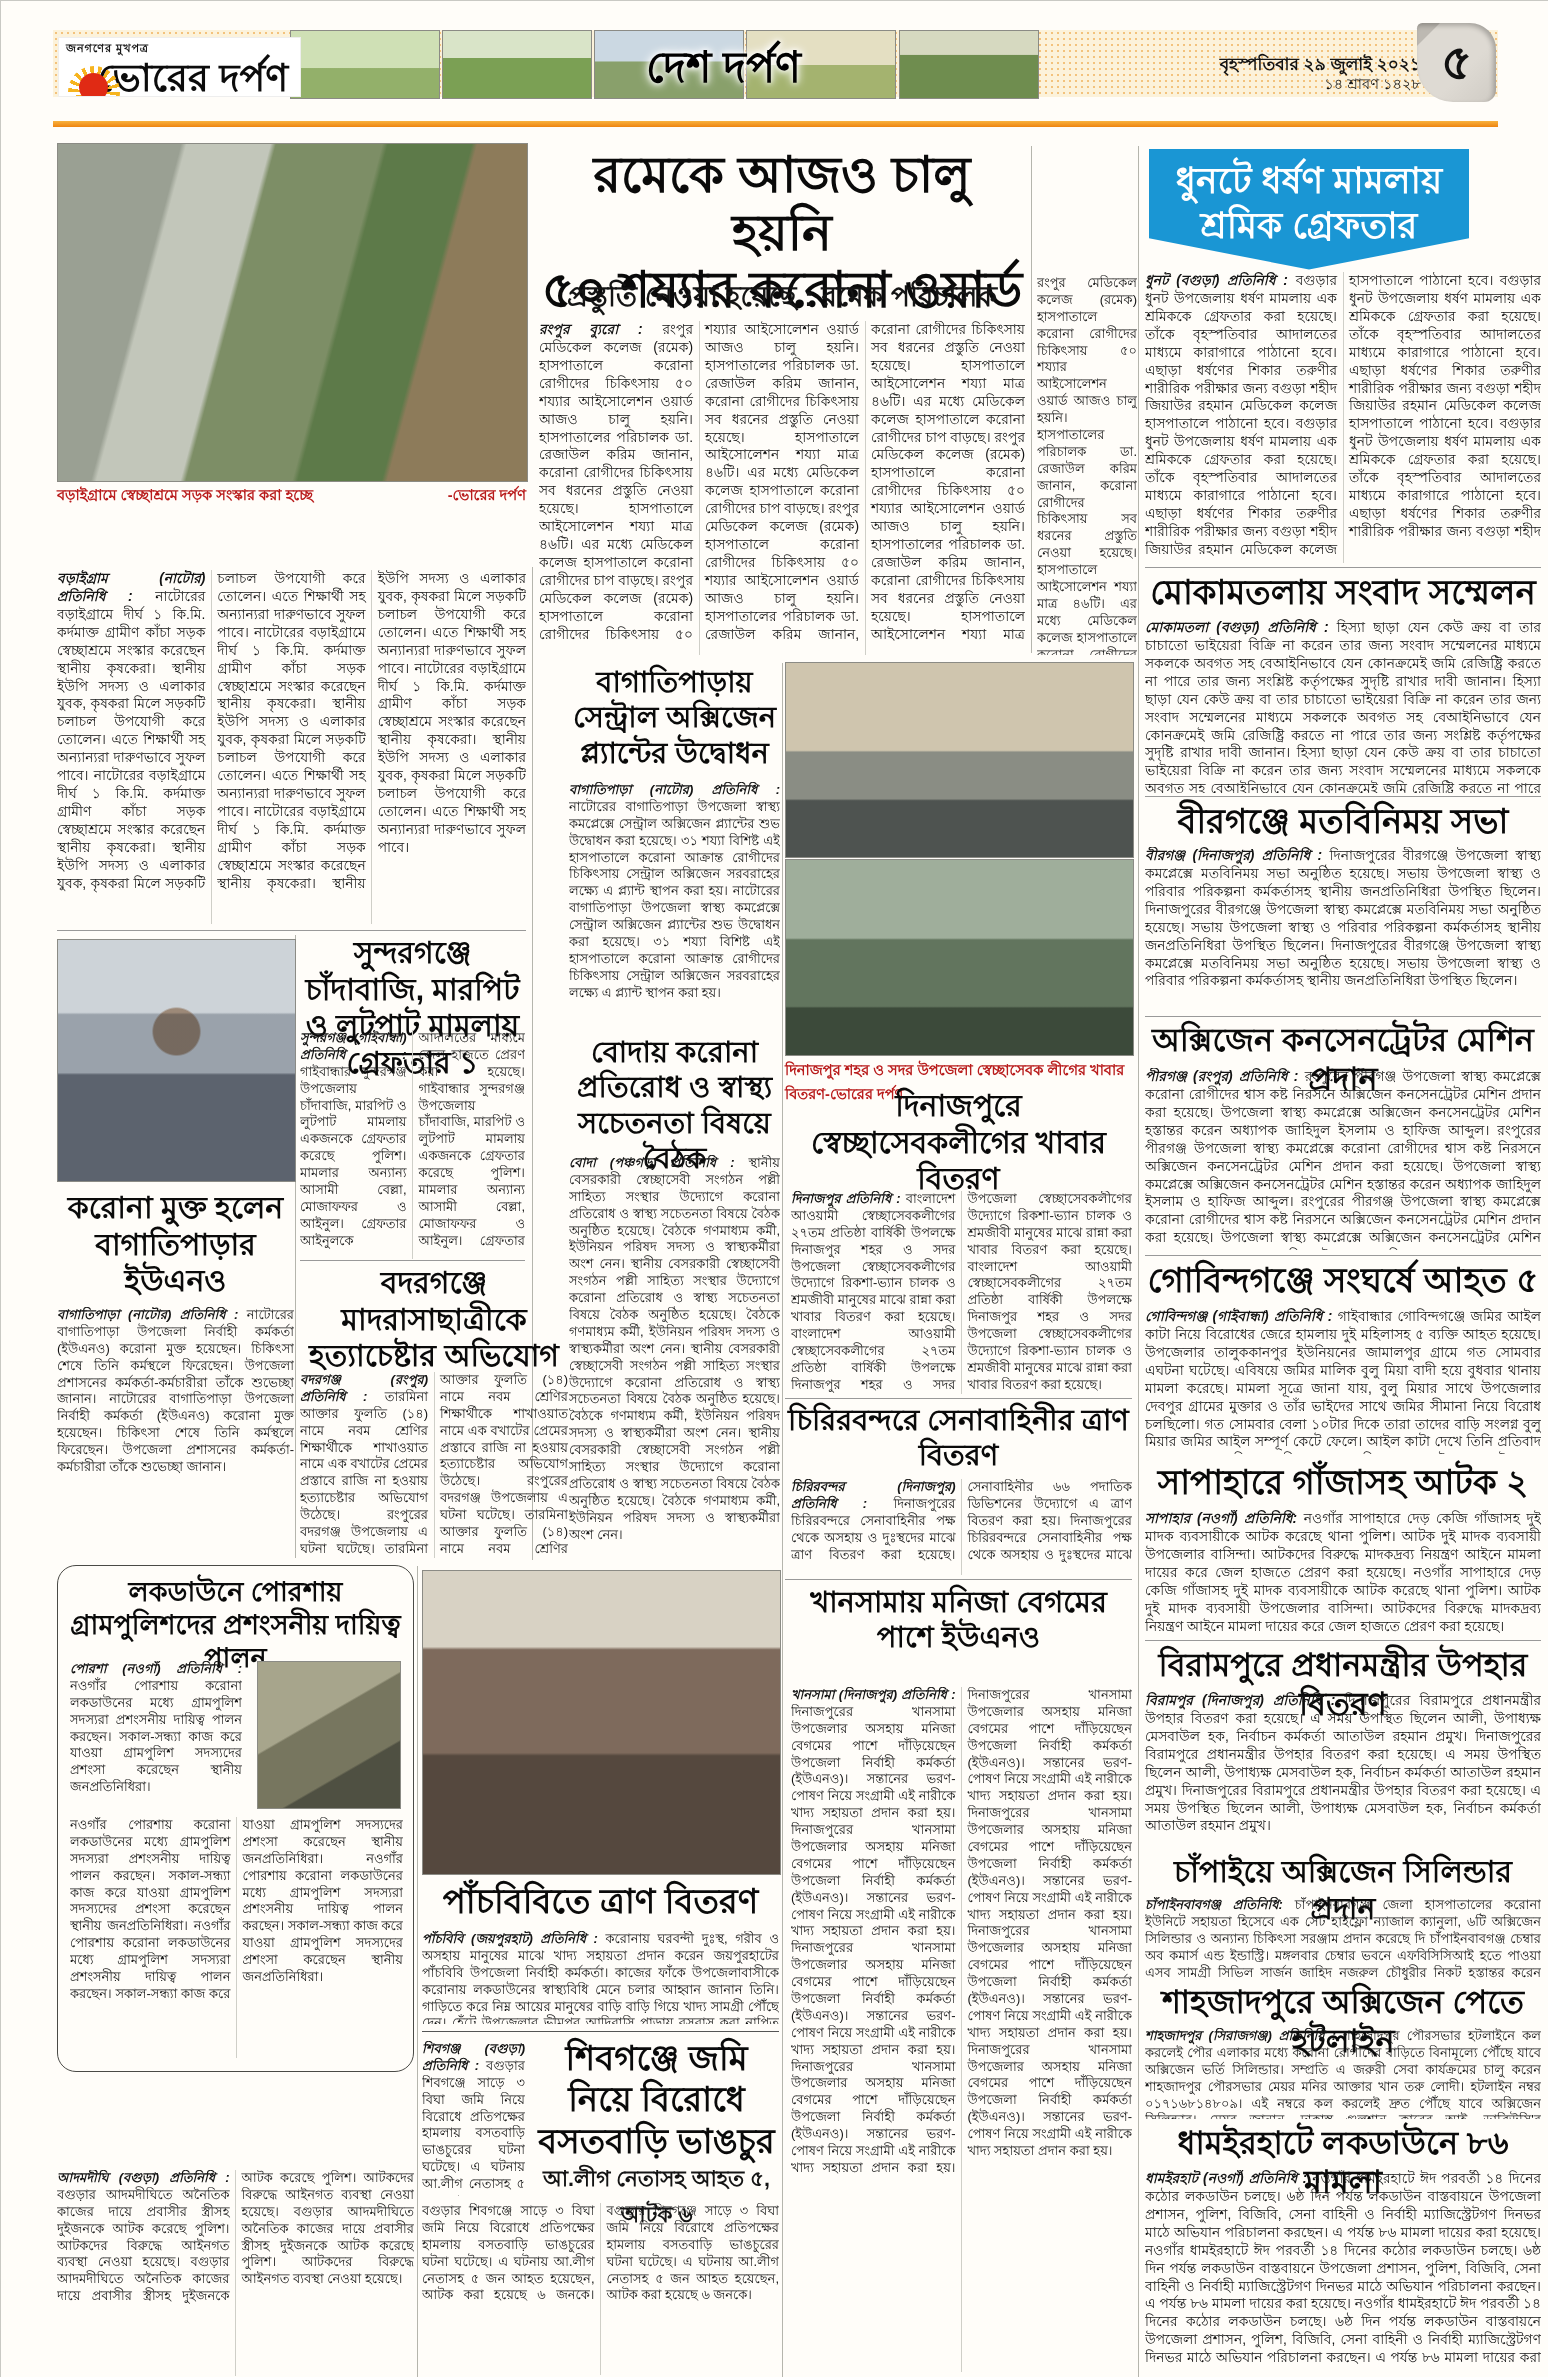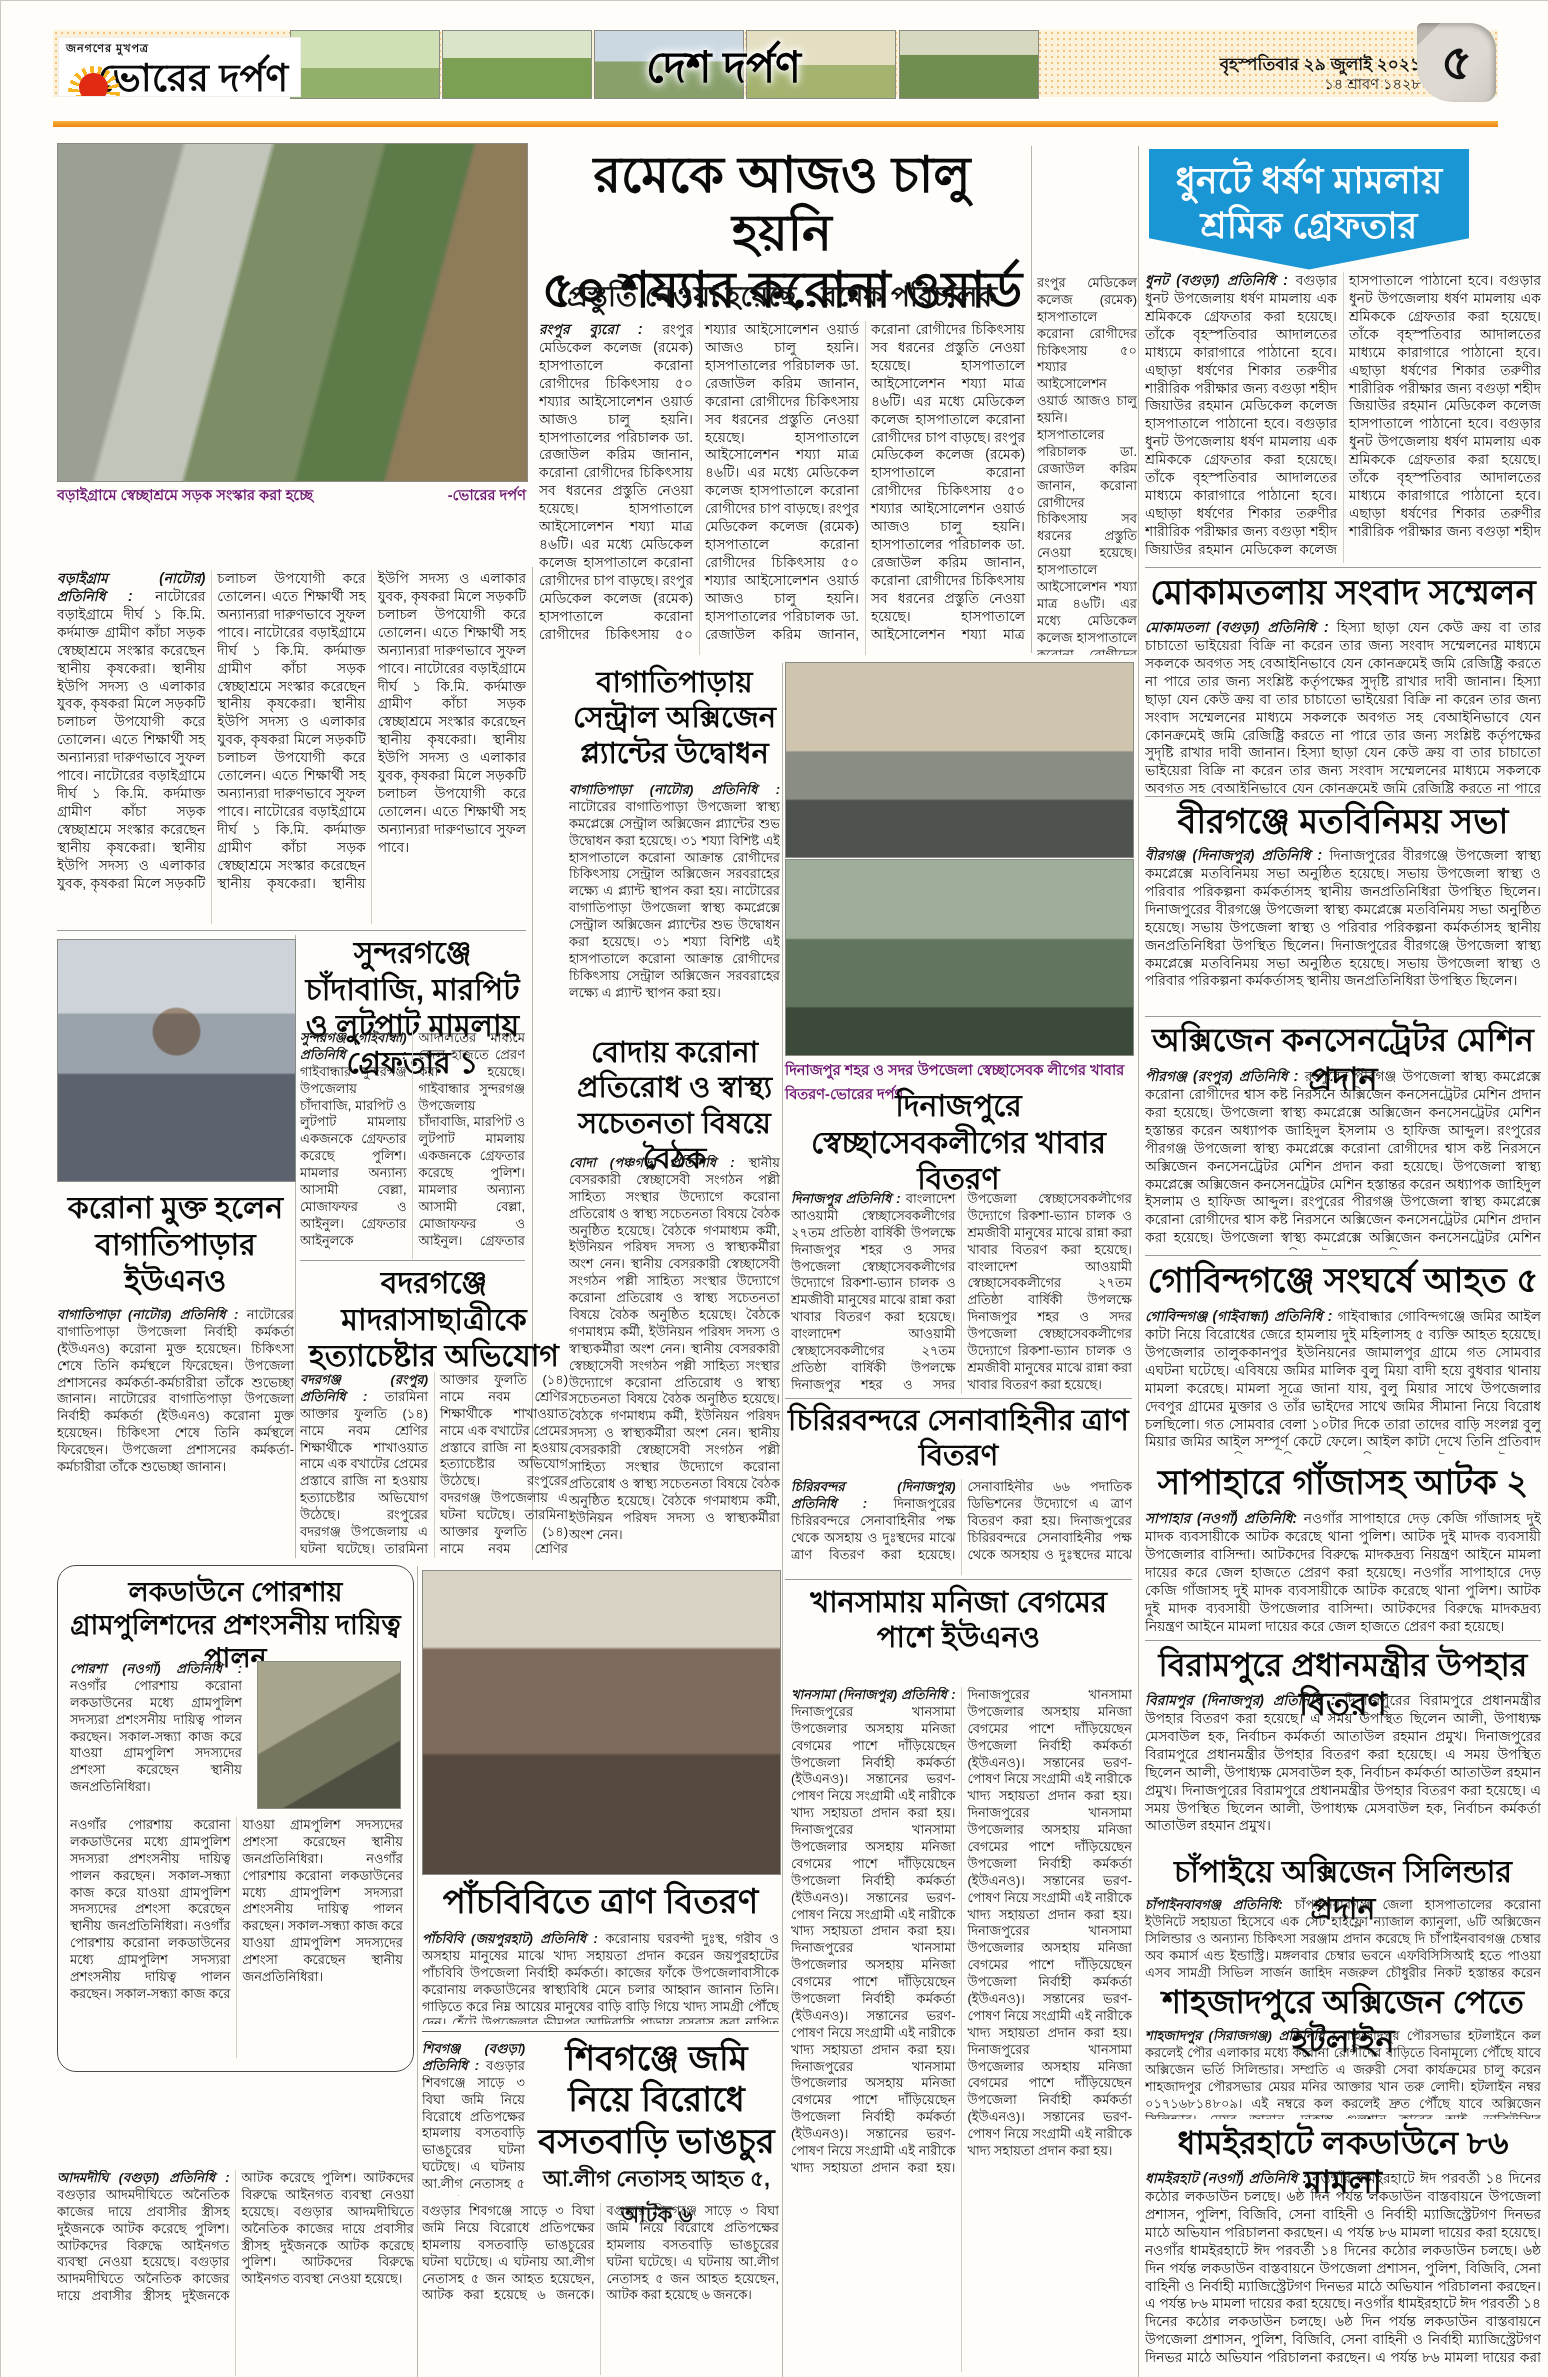--- a/index.html
+++ b/index.html
@@ -38,21 +38,21 @@
   .h34{font-size:30px;}
   .h32{font-size:27px;}
   .h30{font-size:29px;}
   .sub{font-size:28px;font-weight:bold;text-align:center;}
   .sub26{font-size:21.5px;font-weight:bold;text-align:center;}
   .body{font-size:13.8px;line-height:1.3;text-align:justify;overflow:hidden;}
   .body.small{font-size:13px;}
   .c2{column-count:2;column-gap:12px;column-rule:0.9px solid #cfcfc8;}
   .c3{column-count:3;column-gap:12px;column-rule:0.9px solid #cfcfc8;}
   .dl{font-weight:bold;font-style:italic;}
-  .cap{font-size:14.6px;font-weight:bold;color:#701a75;}
+  .cap{font-size:14.6px;font-weight:bold;color:#b91c1c;}
   .vrule{width:0.9px;background:#b5b5ad;}
   .hrule{height:1.7px;background:#3c3c38;}
   .blue-box{color:#fff;font-weight:900;text-align:center;font-size:36px;line-height:1.25;
      clip-path:polygon(0 0,100% 0,100% 74%,50% 100%,0 74%);padding-top:8.6px;}
   .round-box{border:1.7px solid #4a4a46;border-radius:19px;}
   
   .ph-road{background:linear-gradient(105deg,#9aa093 0 22%,#c2c6ba 23% 38%,#7d8e66 39% 58%,#5d7a49 59% 74%,#8d7b5a 75%);}
   .ph-uno{background:linear-gradient(180deg,#cdd3d8 0 30%,#9aa2ab 31% 55%,#5c636e 56%),radial-gradient(circle at 50% 38%,#c3a68e 0 12%,transparent 13%);background-blend-mode:multiply;}
   .ph-crowd{background:linear-gradient(180deg,#cfc5ae 0 45%,#8a8d84 46% 70%,#4e5350 71%),repeating-linear-gradient(90deg,rgba(40,60,90,.25) 0 19px,rgba(120,90,60,.2) 19px 38px);}
   .ph-food{background:linear-gradient(180deg,#9fae9b 0 40%,#62755e 41% 75%,#3c4a3a 76%),repeating-linear-gradient(75deg,rgba(255,255,255,.12) 0 15.5px,transparent 15.5px 34px);}

